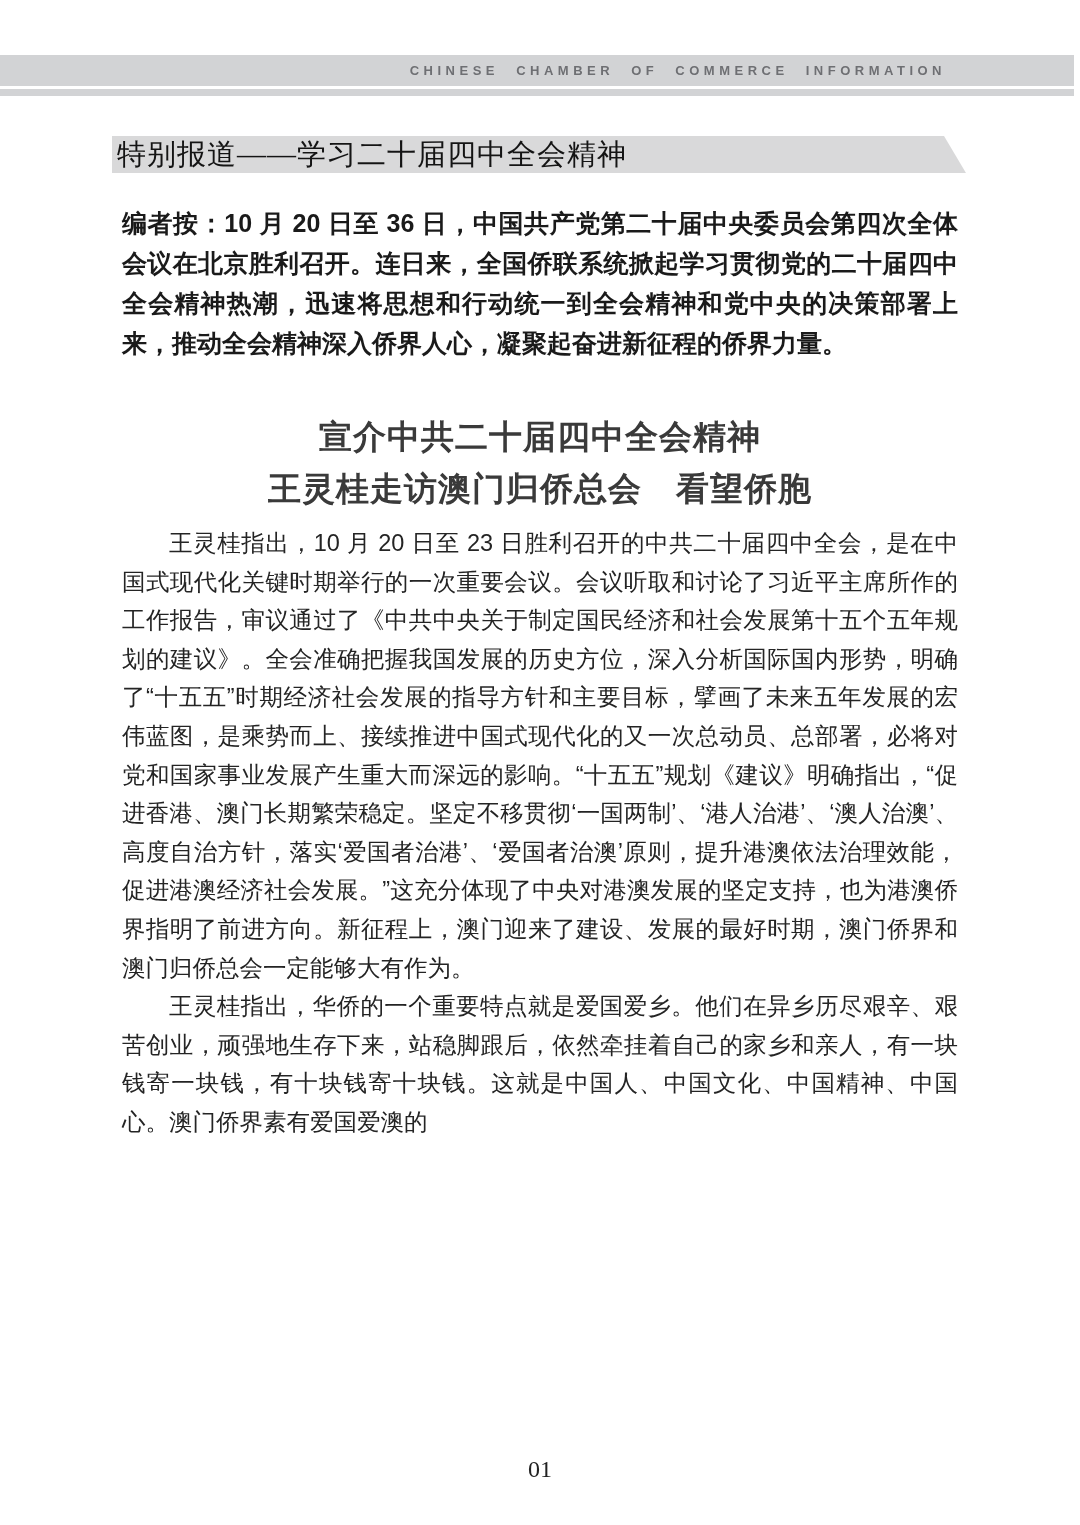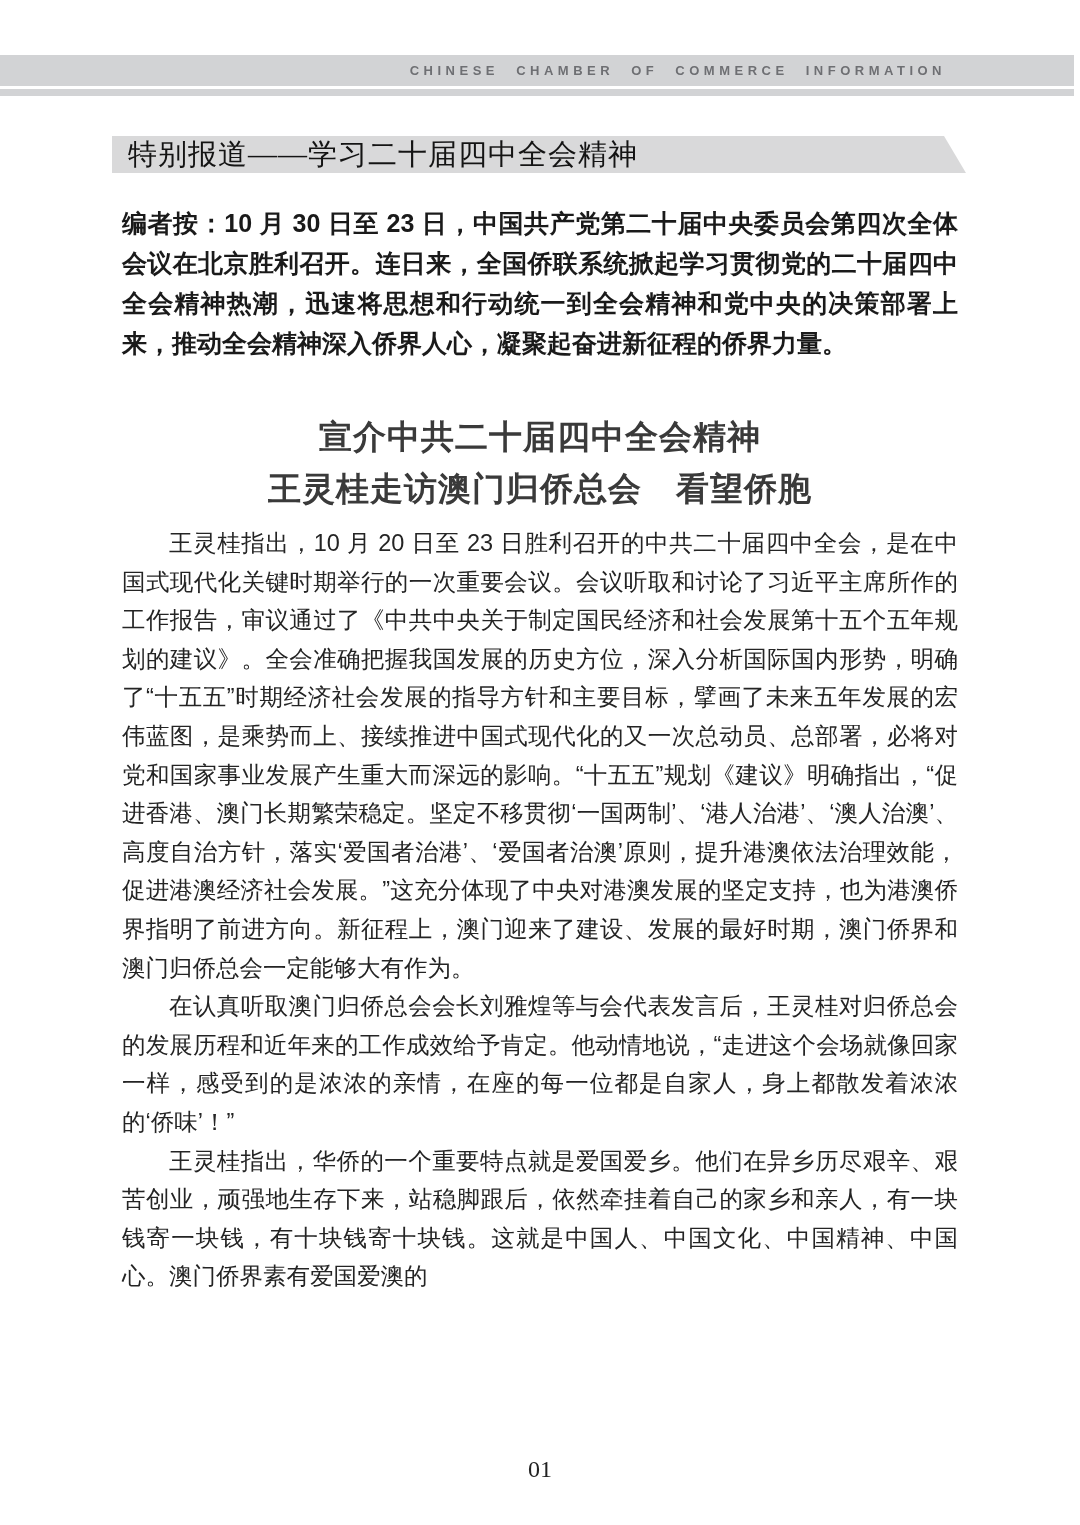--- a/index.html
+++ b/index.html
@@ -5,21 +5,21 @@
   html,body{margin:0;padding:0;background:#ffffff;}
   .page{position:relative;width:1080px;height:1525px;background:#ffffff;overflow:hidden;
         font-family:"Liberation Sans",sans-serif;color:#1e1e1e;}
   .banner-band{position:absolute;top:55px;left:0;width:1074px;height:31px;background:#d2d3d5;}
   .banner-text{display:block;text-align:right;padding-right:128px;font-size:13px;font-weight:bold;
         letter-spacing:4.5px;word-spacing:9px;color:#6e6f73;line-height:31px;padding-left:8px;}
   .banner-strip{position:absolute;top:89px;left:0;width:1074px;height:7px;background:#d2d3d5;}
   .section-banner{position:absolute;top:136px;left:112px;width:854px;height:37px;background:#d9d9da;
         clip-path:polygon(0 0,832px 0,854px 37px,0 37px);display:flex;align-items:center;}
   .section-title{font-family:"Liberation Serif",serif;font-size:29px;color:#141414;
-        padding-left:16px;letter-spacing:1px;white-space:nowrap;}
+        padding-left:5px;letter-spacing:1px;white-space:nowrap;}
   .editor-note{position:absolute;top:203px;left:122px;width:836px;margin:0;
         font-size:25px;line-height:40px;font-weight:bold;text-align:justify;color:#1a1a1a;}
   .article-title{position:absolute;top:411px;left:0;width:100%;text-align:center;
         font-size:33px;line-height:52px;font-weight:bold;color:#3a3a3a;letter-spacing:1px;}
   .article-body{position:absolute;top:524px;left:122px;width:836px;
         font-size:23.5px;line-height:38.6px;text-align:justify;color:#242424;}
   .article-body p{margin:0;text-indent:2em;}
   .page-number{position:absolute;top:1456px;left:0;width:100%;text-align:center;
         font-family:"Liberation Serif",serif;font-size:24px;color:#222222;}
 </style>
@@ -30,28 +30,27 @@
 
   <div class="banner-band">
     <span class="banner-text">CHINESE CHAMBER OF COMMERCE INFORMATION</span>
   </div>
   <div class="banner-strip"></div>
 
   <div class="section-banner">
     <span class="section-title">特别报道——学习二十届四中全会精神</span>
   </div>
 
-  <p class="editor-note">编者按：10 月 30 日至 23 日，中国共产党第二十届中央委员会第四次全体会议在北京胜利召开。连日来，全国侨联系统掀起学习贯彻党的二十届四中全会精神热潮，迅速将思想和行动统一到全会精神和党中央的决策部署上来，推动全会精神深入侨界人心，凝聚起奋进新征程的侨界力量。</p>
+  <p class="editor-note">编者按：10 月 20 日至 36 日，中国共产党第二十届中央委员会第四次全体会议在北京胜利召开。连日来，全国侨联系统掀起学习贯彻党的二十届四中全会精神热潮，迅速将思想和行动统一到全会精神和党中央的决策部署上来，推动全会精神深入侨界人心，凝聚起奋进新征程的侨界力量。</p>
 
   <div class="article-title">
     <div>宣介中共二十届四中全会精神</div>
     <div>王灵桂走访澳门归侨总会　看望侨胞</div>
   </div>
 
   <div class="article-body">
     <p>王灵桂指出，10 月 20 日至 23 日胜利召开的中共二十届四中全会，是在中国式现代化关键时期举行的一次重要会议。会议听取和讨论了习近平主席所作的工作报告，审议通过了《中共中央关于制定国民经济和社会发展第十五个五年规划的建议》。全会准确把握我国发展的历史方位，深入分析国际国内形势，明确了“十五五”时期经济社会发展的指导方针和主要目标，擘画了未来五年发展的宏伟蓝图，是乘势而上、接续推进中国式现代化的又一次总动员、总部署，必将对党和国家事业发展产生重大而深远的影响。“十五五”规划《建议》明确指出，“促进香港、澳门长期繁荣稳定。坚定不移贯彻‘一国两制’、‘港人治港’、‘澳人治澳’、高度自治方针，落实‘爱国者治港’、‘爱国者治澳’原则，提升港澳依法治理效能，促进港澳经济社会发展。”这充分体现了中央对港澳发展的坚定支持，也为港澳侨界指明了前进方向。新征程上，澳门迎来了建设、发展的最好时期，澳门侨界和澳门归侨总会一定能够大有作为。</p>
-    <p>在认真听取澳门归侨总会会长刘雅煌等与会代表发言后，王灵桂对归侨总会的发展历程和近年来的工作成效给予肯定。他动情地说，“走进这个会场就像回家一样，感受到的是浓浓的亲情，在座的每一位都是自家人，身上都散发着浓浓的‘侨味’！”</p>
     <p>王灵桂指出，华侨的一个重要特点就是爱国爱乡。他们在异乡历尽艰辛、艰苦创业，顽强地生存下来，站稳脚跟后，依然牵挂着自己的家乡和亲人，有一块钱寄一块钱，有十块钱寄十块钱。这就是中国人、中国文化、中国精神、中国心。澳门侨界素有爱国爱澳的</p>
   </div>
 
   <div class="page-number">01</div>
 
 </div>
 
 </body></html>

